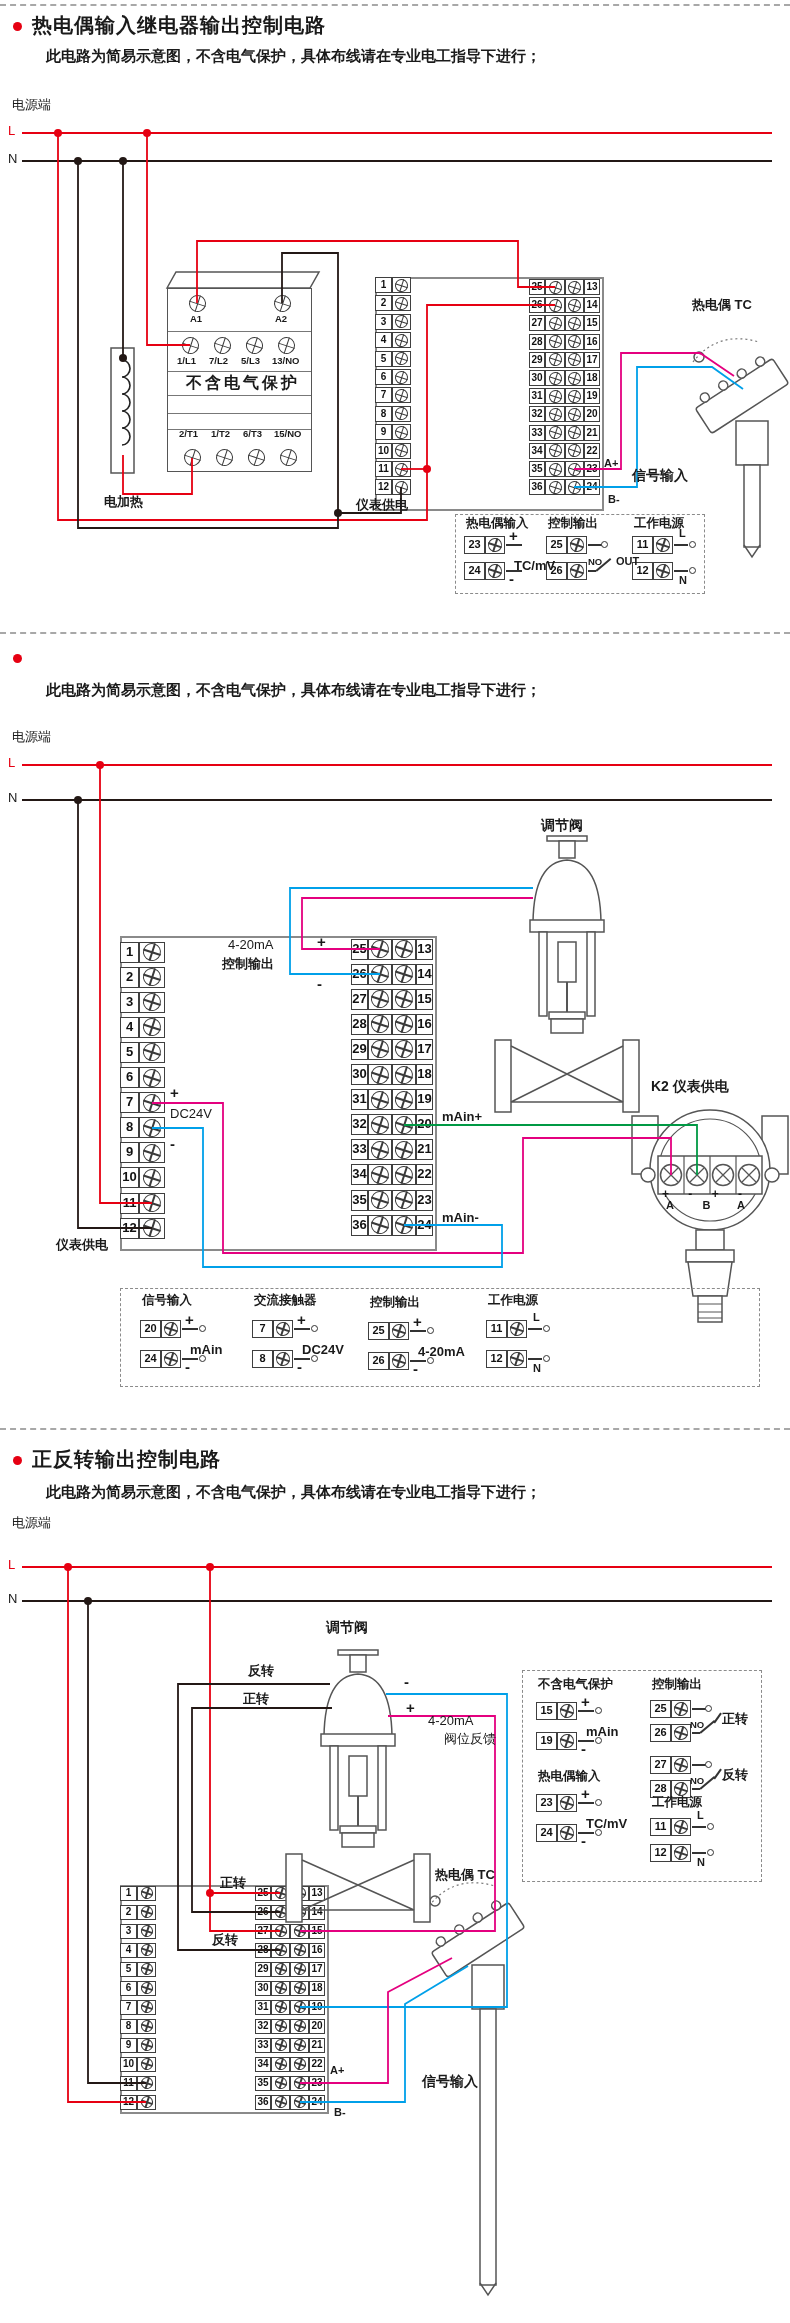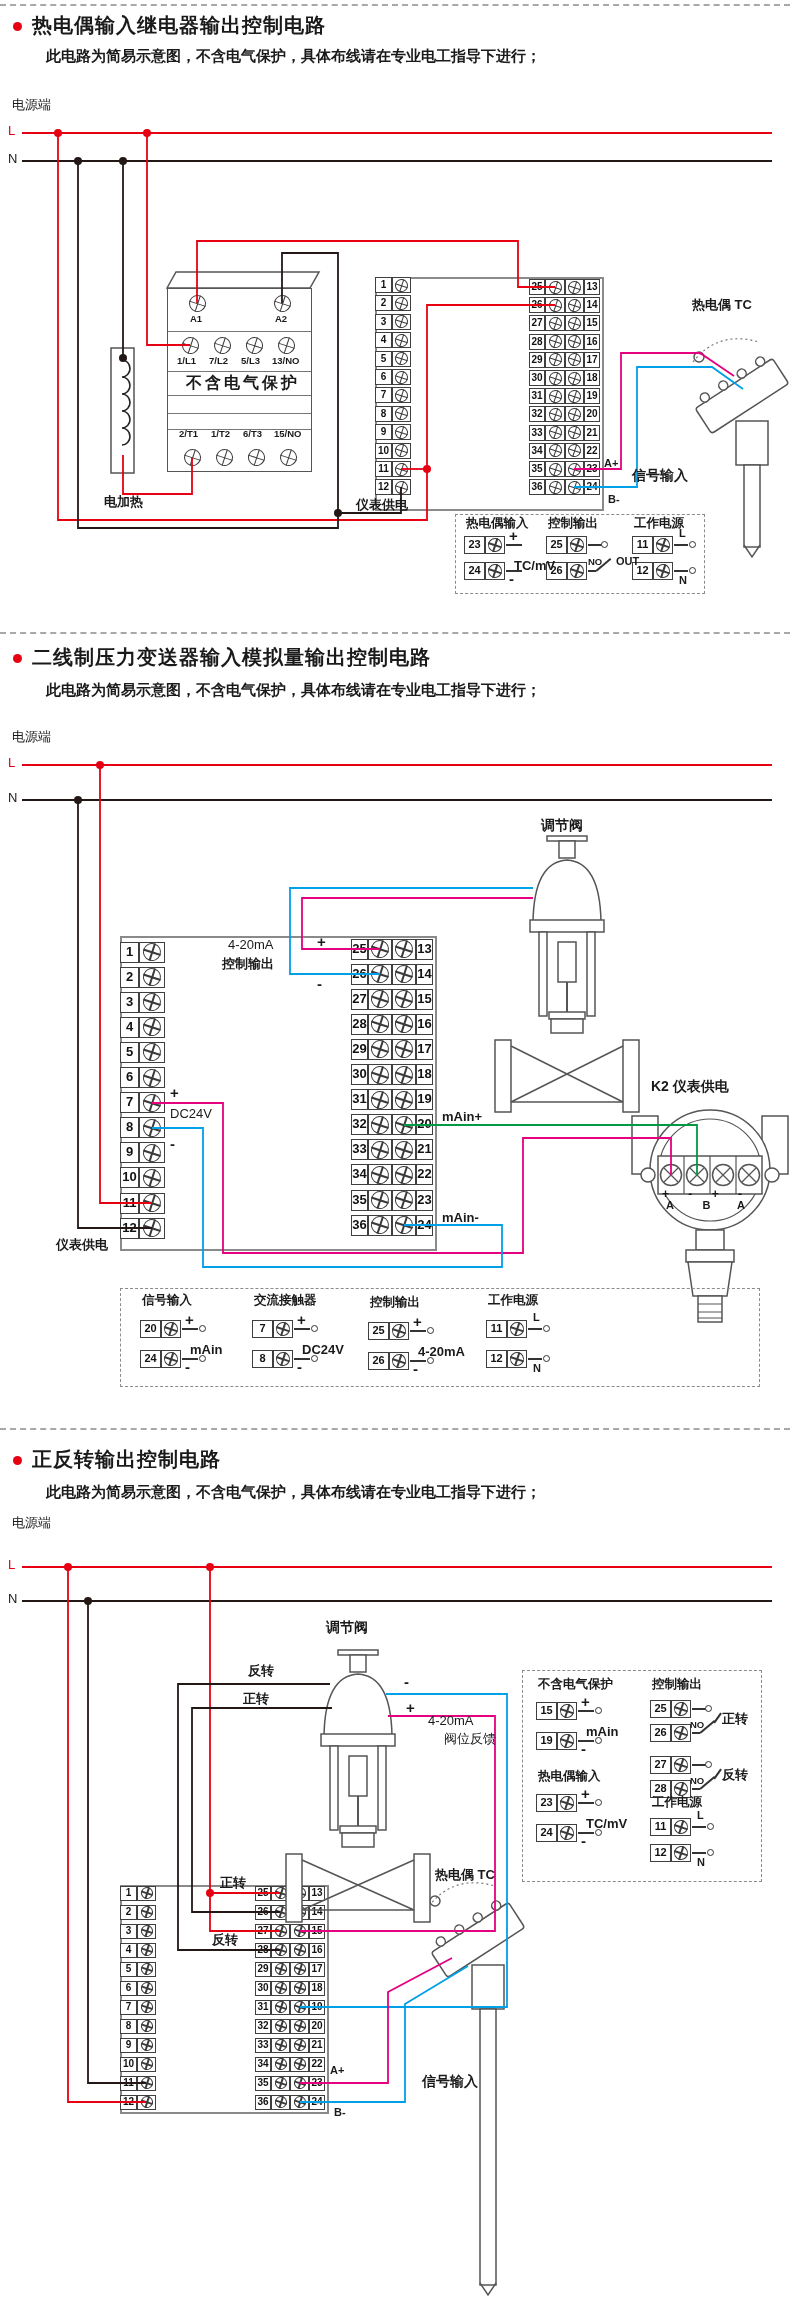--- a/index.html
+++ b/index.html
@@ -37,21 +37,20 @@
 
 <div id="page">
     <div class="divd" style="top: 4px;"></div>
     <div class="divd" style="top: 632px;"></div>
     <div class="divd" style="top: 1428px;"></div>
     <div class="bullet" style="left: 13px; top: 22px;"></div>
     <div class="bullet" style="left: 13px; top: 654px;"></div>
     <div class="bullet" style="left: 13px; top: 1456px;"></div>
     <div class="lbl title" style="left: 32px; top: 14px;">热电偶输入继电器输出控制电路</div>
     <div class="lbl subtitle" style="left: 46px; top: 48px;">此电路为简易示意图，不含电气保护，具体布线请在专业电工指导下进行；</div>
-    <div class="lbl title" style="left: 32px; top: 646px;">二线制压力变送器输入模拟量输出控制电路</div>
     <div class="lbl subtitle" style="left: 46px; top: 682px;">此电路为简易示意图，不含电气保护，具体布线请在专业电工指导下进行；</div>
     <div class="lbl title" style="left: 32px; top: 1448px;">正反转输出控制电路</div>
     <div class="lbl subtitle" style="left: 46px; top: 1484px;">此电路为简易示意图，不含电气保护，具体布线请在专业电工指导下进行；</div>
     <div class="lbl n13" style="left: 12px; top: 98px;">电源端</div>
     <div class="lbl n13 red" style="left: 8px; top: 124px;">L</div>
     <div class="lbl n13" style="left: 8px; top: 152px;">N</div>
     <div class="lbl cname" style="left: 186px; top: 374px;">不含电气保护</div>
     <div class="lbl s10" style="left: 190px; top: 314px;">A1</div>
     <div class="lbl s10" style="left: 275px; top: 314px;">A2</div>
     <div class="lbl s10" style="left: 177px; top: 356px;">1/L1</div>

